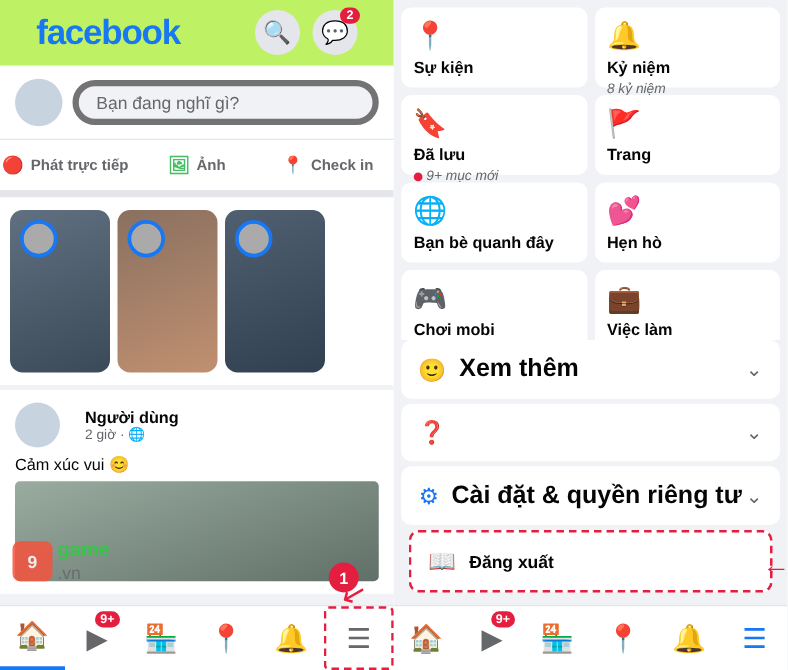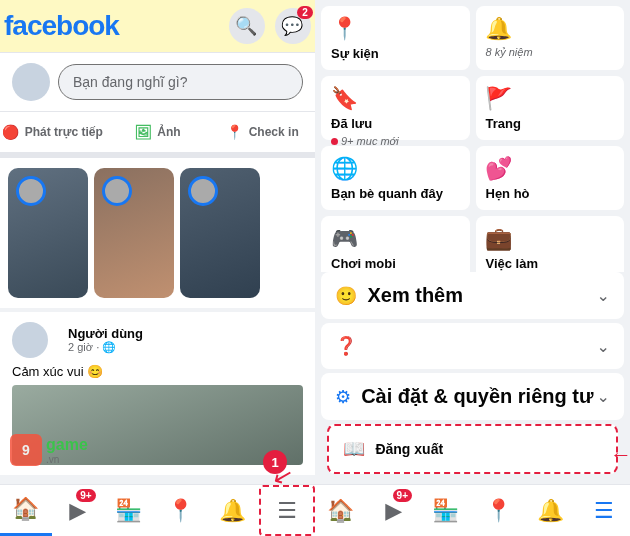--- a/index.html
+++ b/index.html
@@ -14,22 +14,22 @@
       flex-direction: column;
       position: relative;
       overflow: hidden;
     }
 
     
     .header {
       display: flex;
       align-items: center;
       justify-content: space-between;
-      padding: 8px 4px;
-      background: #fef9c3;
+      padding: 8px 29px;
+      background: #bef264;
       border-bottom: 1px solid #e4e6eb;
     }
     .fb-logo {
       font-size: 28px;
       font-weight: 900;
       color: #1877f2;
       letter-spacing: -1px;
     }
     .header-icons {
       display: flex;
@@ -70,21 +70,21 @@
     .avatar-sm {
       width: 38px; height: 38px;
       border-radius: 50%;
       background: #c8d3e0;
       flex-shrink: 0;
     }
     .post-placeholder {
       flex: 1;
       height: 36px;
       border-radius: 18px;
-      border: 1px solid #737373;
+      border: 5px solid #737373;
       background: #f0f2f5;
       display: flex;
       align-items: center;
       padding: 0 14px;
       color: #65676b;
       font-size: 14px;
       cursor: text;
     }
 
     
@@ -385,21 +385,21 @@
       color: #fff;
       font-size: 14px;
       font-weight: 900;
     }
     .watermark-text {
       font-size: 16px;
       font-weight: 900;
       color: #2ecc40;
     }
     .watermark-sub {
-      font-size: 10px;
+      font-size: 14px;
       color: #65676b;
     }
   </style>
 </head>
 <body>
 
 <div class="left-panel">
 
   <div class="header">
     <span class="fb-logo">facebook</span>
@@ -502,20 +502,21 @@
 
 <div class="right-panel">
 
   <div class="menu-grid">
     <div class="menu-card">
       <span class="menu-card-icon" style="color:#e41e3f">📍</span>
       <span class="menu-card-title">Sự kiện</span>
     </div>
     <div class="menu-card">
       <span class="menu-card-icon" style="color:#1877f2">🔔</span>
+      <span class="menu-card-title">Kỷ niệm</span>
       <span class="menu-card-sub">8 kỷ niệm</span>
     </div>
     <div class="menu-card">
       <span class="menu-card-icon" style="color:#8b5cf6">🔖</span>
       <span class="menu-card-title">Đã lưu</span>
       <span class="menu-card-sub">
         <span class="dot-new"></span>
         9+ mục mới
       </span>
     </div>

